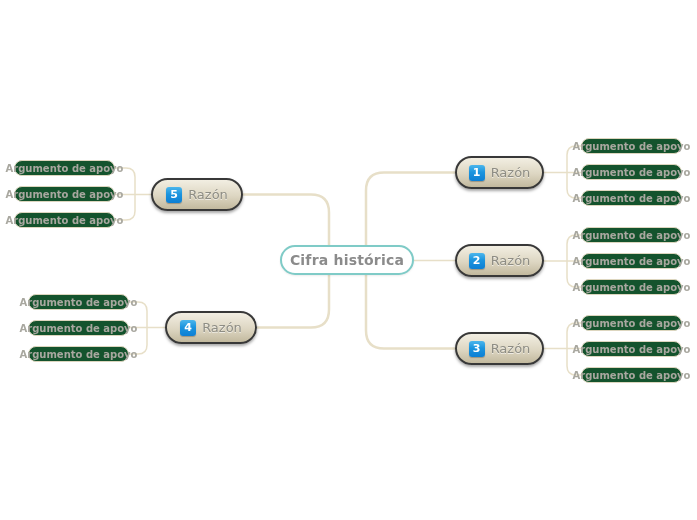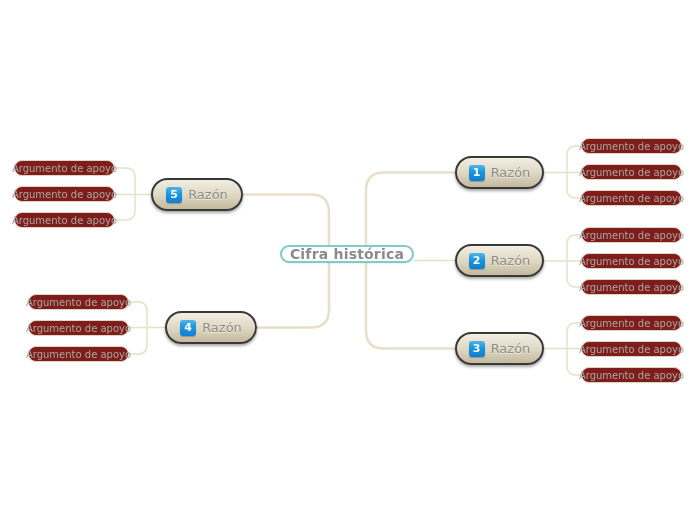--- a/index.html
+++ b/index.html
@@ -7,21 +7,21 @@
     position:relative;
     width:697px;height:520px;
     background:#ffffff;
     overflow:hidden;
     font-family:"DejaVu Sans","Liberation Sans",sans-serif;
   }
   #wires{position:absolute;left:0;top:0;width:697px;height:520px;}
 
   
   .central{
-    position:absolute;left:280px;top:245px;width:134px;height:18px;
+    position:absolute;left:280px;top:245px;width:134px;height:30px;
     box-sizing:border-box;
     background:#ffffff;
     border:2px solid #7fcbc7;
     border-radius:16px;
     display:flex;align-items:center;justify-content:center;
     font-size:14px;font-weight:bold;color:#8b8b8b;
     letter-spacing:.2px;
     box-shadow:0 1px 2px rgba(0,0,0,.08);
     cursor:pointer;
   }
@@ -52,27 +52,28 @@
   .pos-n1{left:455px;top:156px;}
   .pos-n2{left:455px;top:244px;}
   .pos-n3{left:455px;top:332px;}
   .pos-n4{left:165px;top:311px;width:92px;}
   .pos-n5{left:151px;top:178px;width:92px;}
 
   
   .arg{
     position:absolute;width:101px;height:16px;
     box-sizing:border-box;
-    background:#7f1d1d;
+    background:#14532d;
     border:1.5px solid #ddd6bf;
     border-radius:9px;
     display:flex;align-items:center;justify-content:center;
     font-size:10px;color:#a8a79f;
     white-space:nowrap;
     cursor:pointer;
+    font-weight:bold;
   }
   
   .pos-g1c1{left:581px;top:138px;} .pos-g1c2{left:581px;top:164px;} .pos-g1c3{left:581px;top:190px;}
   .pos-g2c1{left:581px;top:227px;} .pos-g2c2{left:581px;top:253px;} .pos-g2c3{left:581px;top:279px;}
   .pos-g3c1{left:581px;top:315px;} .pos-g3c2{left:581px;top:341px;} .pos-g3c3{left:581px;top:367px;}
   
   .pos-g5c1{left:14px;top:160px;}  .pos-g5c2{left:14px;top:186px;}  .pos-g5c3{left:14px;top:212px;}
   .pos-g4c1{left:28px;top:294px;}  .pos-g4c2{left:28px;top:320px;}  .pos-g4c3{left:28px;top:346px;}
 </style>
 </head>

